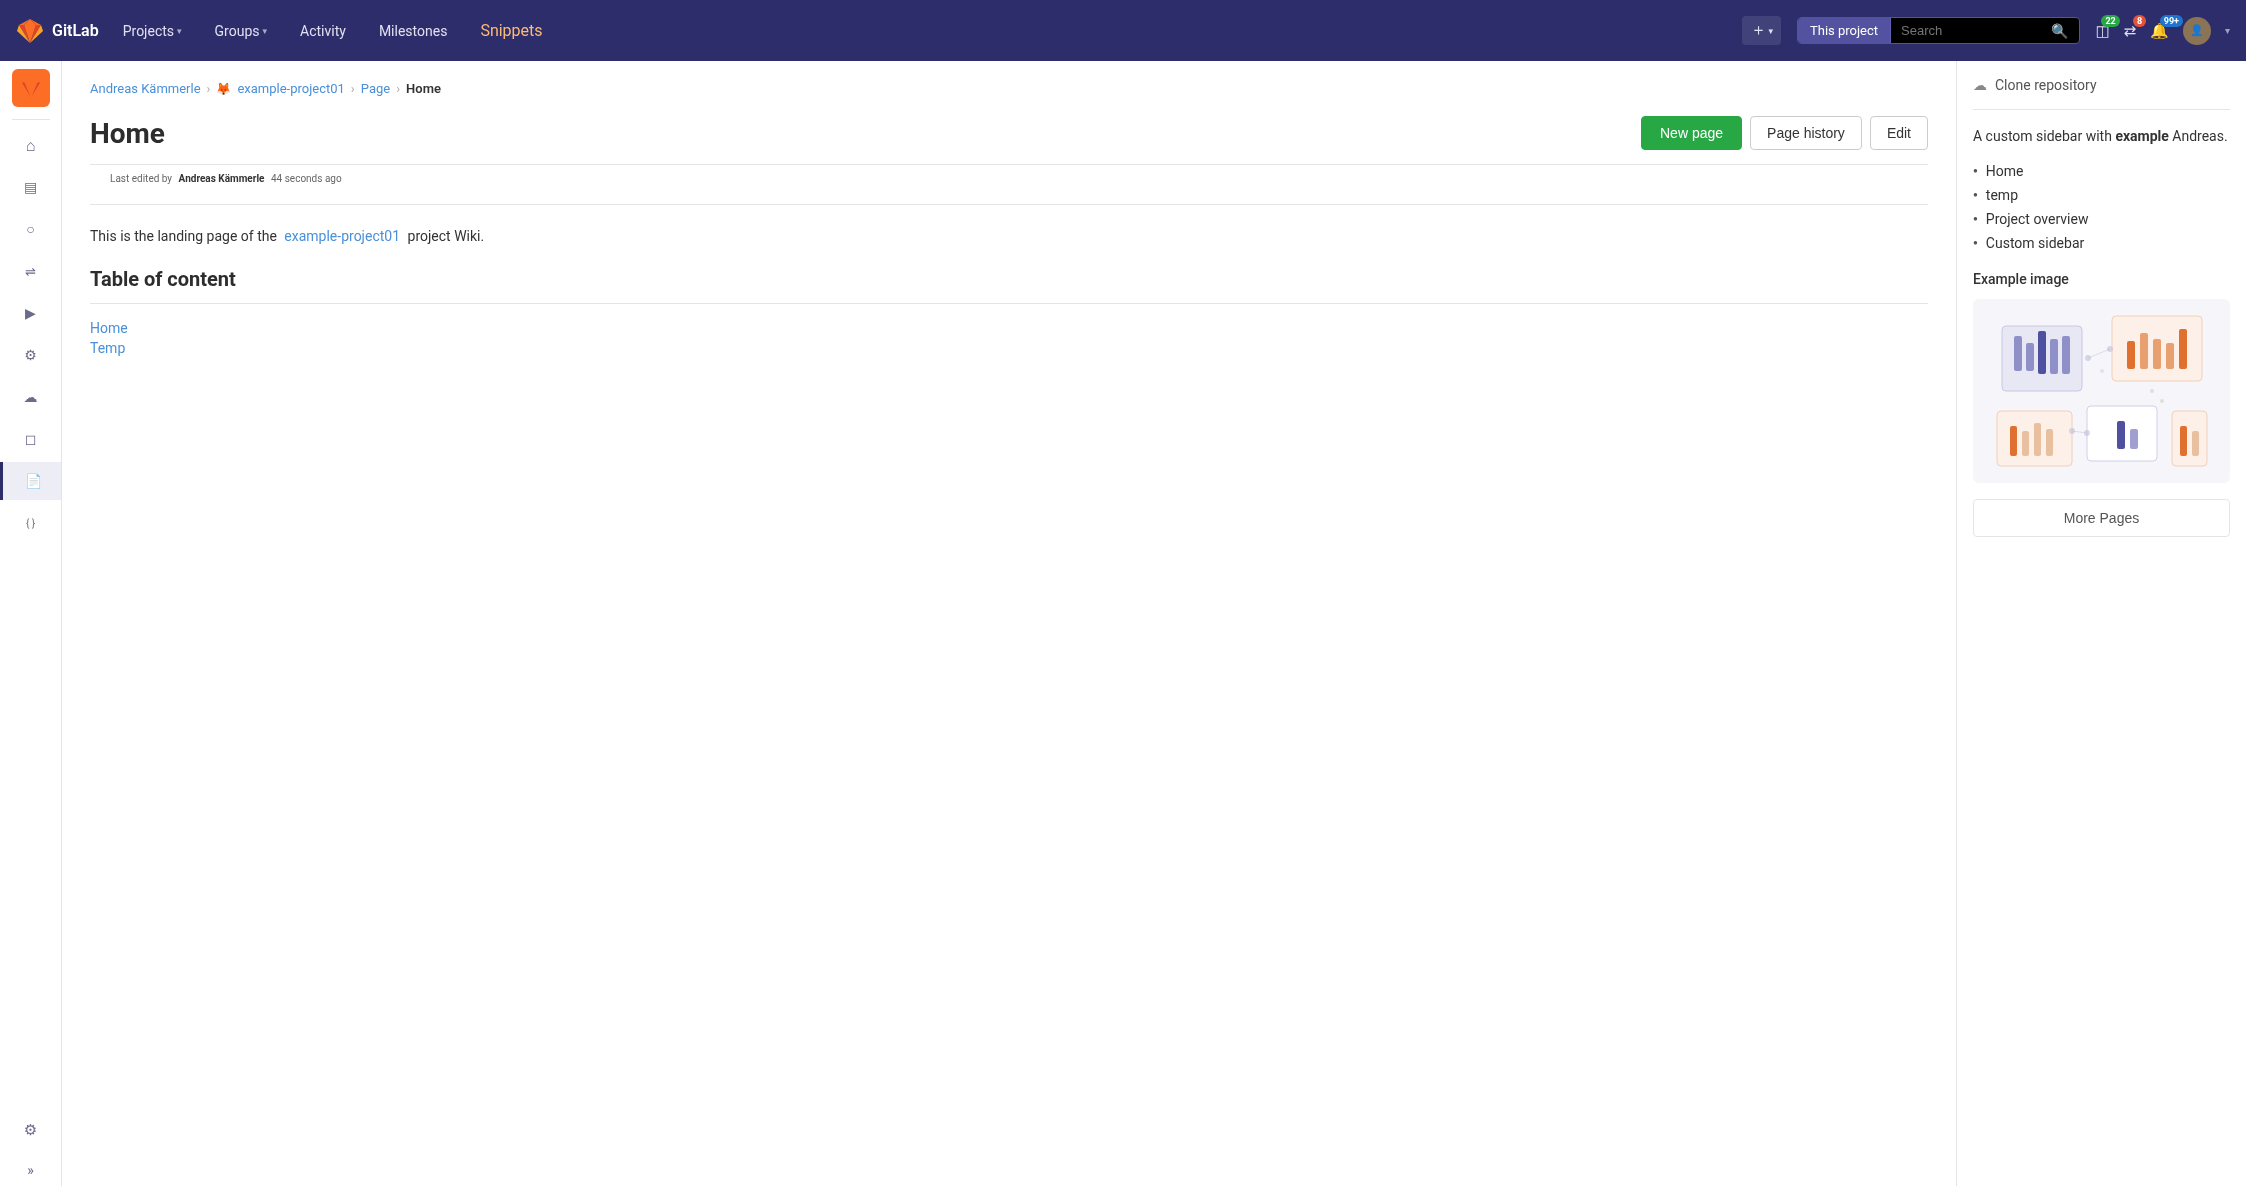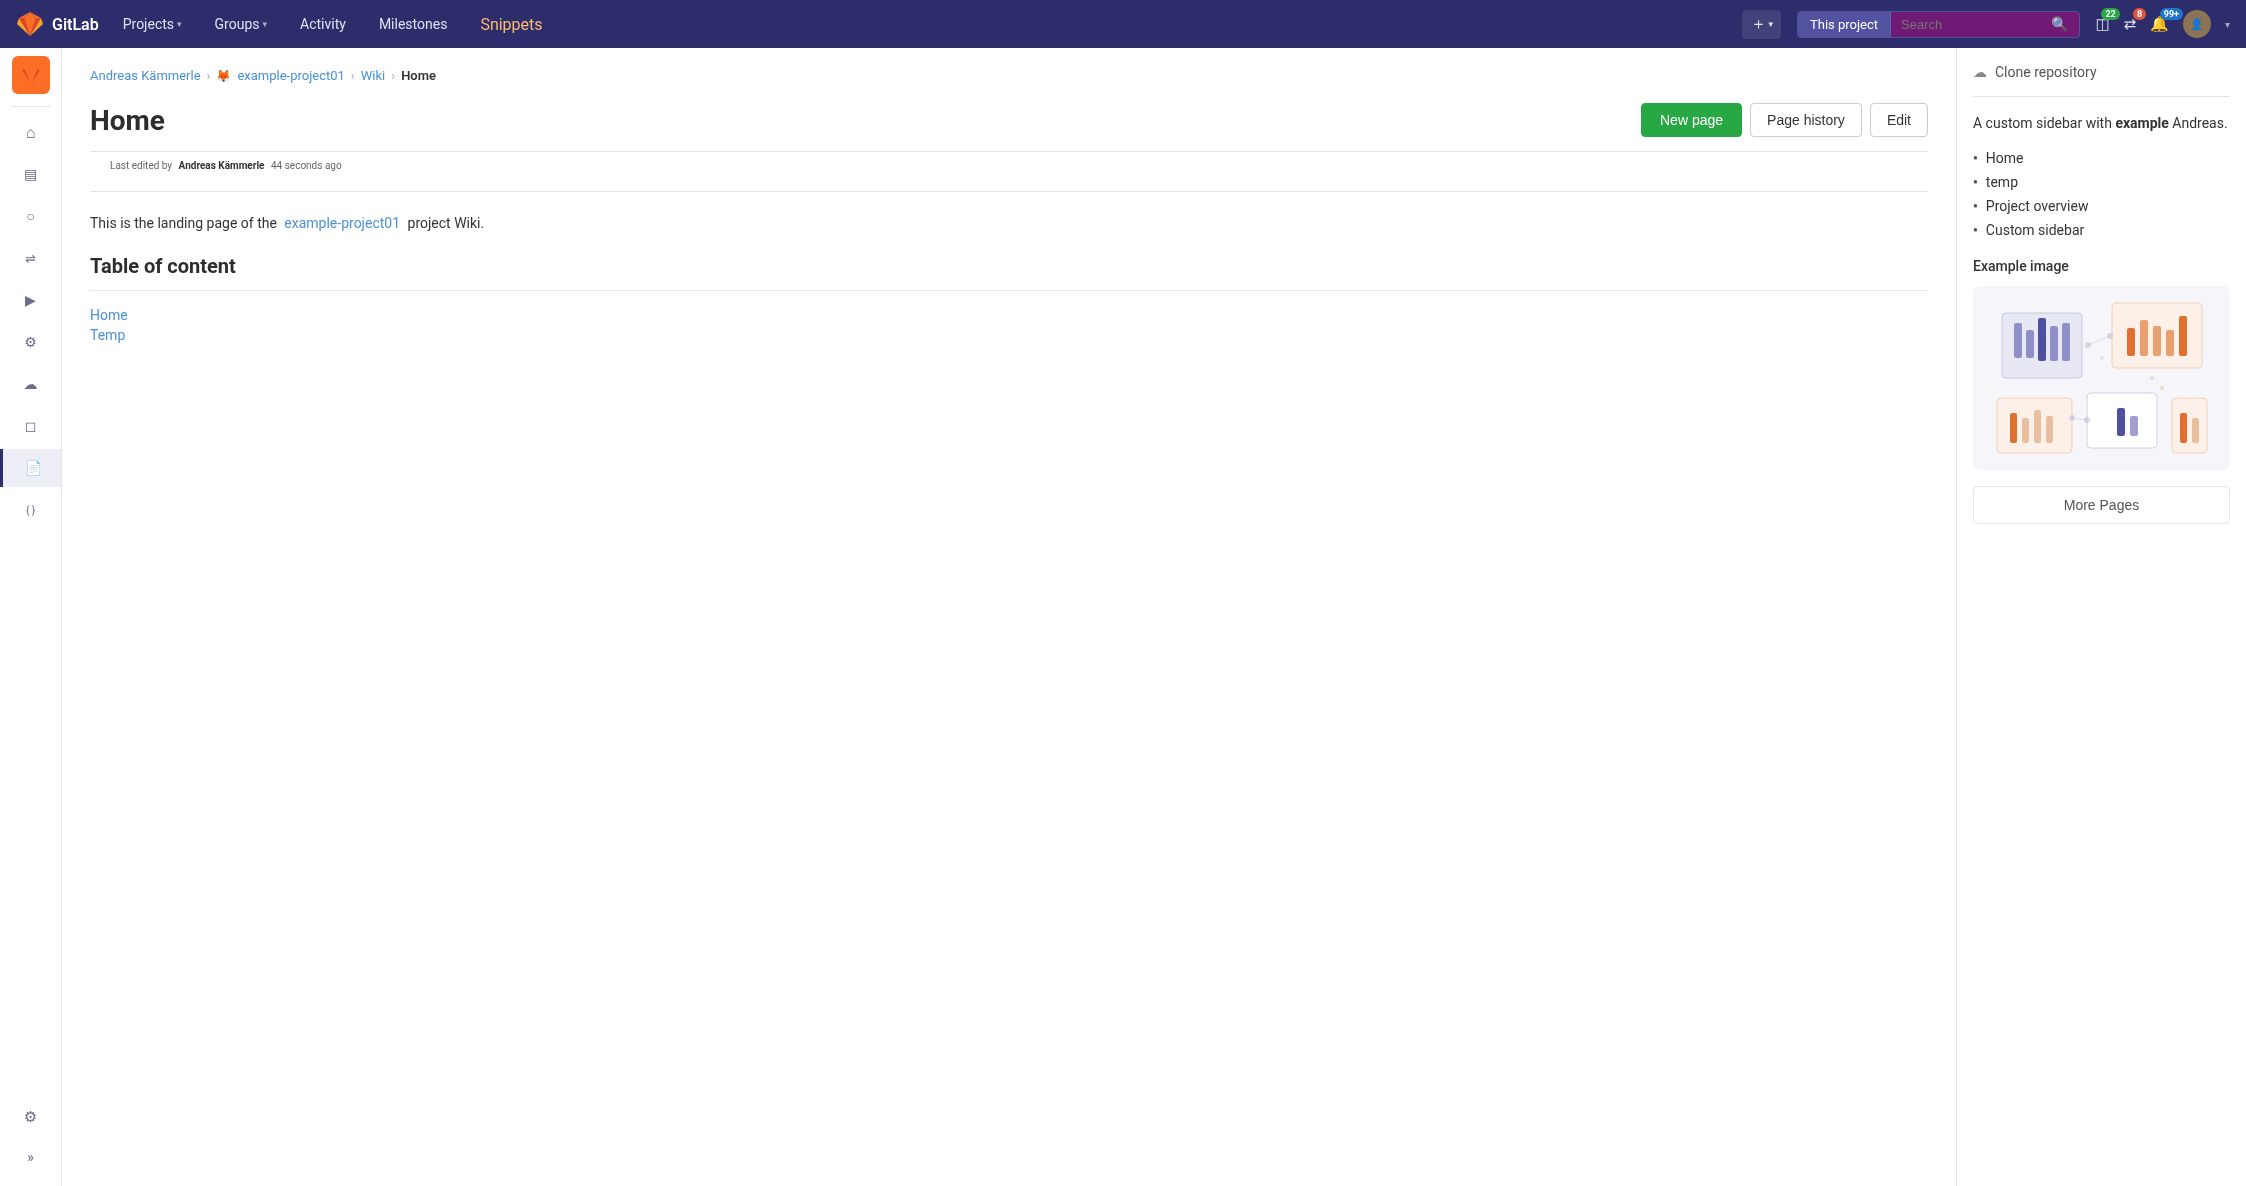--- a/index.html
+++ b/index.html
@@ -4,21 +4,21 @@
   <style>
     * { margin: 0; padding: 0; box-sizing: border-box; }
     body { font-family: -apple-system, BlinkMacSystemFont, 'Segoe UI', Roboto, sans-serif; font-size: 14px; color: #333; background: #f9f9f9; }
 
     
     .layout { display: flex; height: calc(100vh - 48px); }
   </style>
 </head>
 <body>
 
-<nav style="display:flex;align-items:center;background:#2d2d6b;color:#fff;height:48px;padding:12px 16px;gap:16px;justify-content:center;">
+<nav style="display:flex;align-items:center;background:#2d2d6b;color:#fff;height:61px;padding:12px 16px;gap:16px;justify-content:center;">
   <div style="display:flex;align-items:center;gap:8px;font-size:16px;font-weight:600;color:#fff;cursor:pointer;">
     <svg viewBox="0 0 28 28" width="28" height="28">
       <path d="M14 26L8 8l-5 0 11 18z" fill="#e24329"></path>
       <path d="M14 26L20 8l5 0-11 18z" fill="#e24329"></path>
       <path d="M14 26L8 8l6-6 6 6z" fill="#fc6d26"></path>
       <path d="M3 8L1 14l13 12z" fill="#fca326"></path>
       <path d="M25 8l2 6L14 26z" fill="#fca326"></path>
       <path d="M8 8l-5 0L14 2z" fill="#fc6d26"></path>
       <path d="M20 8l5 0L14 2z" fill="#fc6d26"></path>
     </svg>
@@ -45,21 +45,21 @@
     </a>
   </div>
 
   <div style="flex:1;"></div>
 
   <div style="display:flex;align-items:center;gap:2px;color:#e0e0f0;cursor:pointer;background:rgba(255,255,255,0.1);padding:4px 8px;border-radius:4px;">
     <span style="font-size:16px;">＋</span>
     <span style="font-size:9px;">▾</span>
   </div>
 
-  <div style="display:flex;align-items:center;background:#701a75;border-radius:4px;overflow:hidden;border:1px solid #5252a0;">
+  <div style="display:flex;align-items:center;background:#000000;border-radius:4px;overflow:hidden;border:1px solid #5252a0;">
     <span style="background:#5252a0;color:#fff;padding:5px 12px;font-size:13px;white-space:nowrap;border-right:1px solid #6060b0;">This project</span>
     <input type="text" style="background: transparent; border: none; color: rgb(255, 255, 255); padding: 5px 10px; outline: none; font-size: 13px; width: 150px;" placeholder="Search">
     <span style="padding:0 10px;color:#a0a0c0;font-size:14px;">🔍</span>
   </div>
 
   <div style="display:flex;align-items:center;gap:14px;">
     <div style="position:relative;color:#e0e0f0;cursor:pointer;font-size:15px;">
       ◫
       <span style="position:absolute;top:-7px;right:-10px;background:#28a745;color:#fff;font-size:9px;font-weight:700;padding:1px 4px;border-radius:10px;">22</span>
     </div>
@@ -111,21 +111,21 @@
   <div style="flex:1;display:flex;overflow:hidden;">
 
     <main style="flex:1;padding:20px 28px;overflow-y:auto;background:#fff;">
 
       <nav style="display:flex;align-items:center;gap:6px;font-size:13px;color:#555;margin-bottom:20px;">
         <a href="#" style="color:#4a90d9;text-decoration:none;">Andreas Kämmerle</a>
         <span style="color:#aaa;">›</span>
         <span style="font-size:12px;">🦊</span>
         <a href="#" style="color:#4a90d9;text-decoration:none;">example-project01</a>
         <span style="color:#aaa;">›</span>
-        <a href="#" style="color:#4a90d9;text-decoration:none;">Wiki</a>
+        <a href="#" style="color:#4a90d9;text-decoration:none;">Page</a>
         <span style="color:#aaa;">›</span>
         <span style="font-weight:600;color:#333;">Home</span>
       </nav>
 
       <div style="display:flex;align-items:center;justify-content:space-between;padding-bottom:14px;border-bottom:1px solid #e5e5e5;margin-bottom:8px;">
         <h1 style="font-size:28px;font-weight:700;color:#2d2d2d;">Home</h1>
         <div style="display:flex;gap:8px;">
           <button style="padding:8px 18px;border-radius:4px;font-size:14px;cursor:pointer;border:1px solid;font-weight:500;background:#28a745;color:#fff;border-color:#28a745;">New page</button>
           <button style="padding:8px 16px;border-radius:4px;font-size:14px;cursor:pointer;border:1px solid #ccc;font-weight:500;background:#fff;color:#333;">Page history</button>
           <button style="padding:8px 16px;border-radius:4px;font-size:14px;cursor:pointer;border:1px solid #ccc;font-weight:500;background:#fff;color:#333;">Edit</button>

